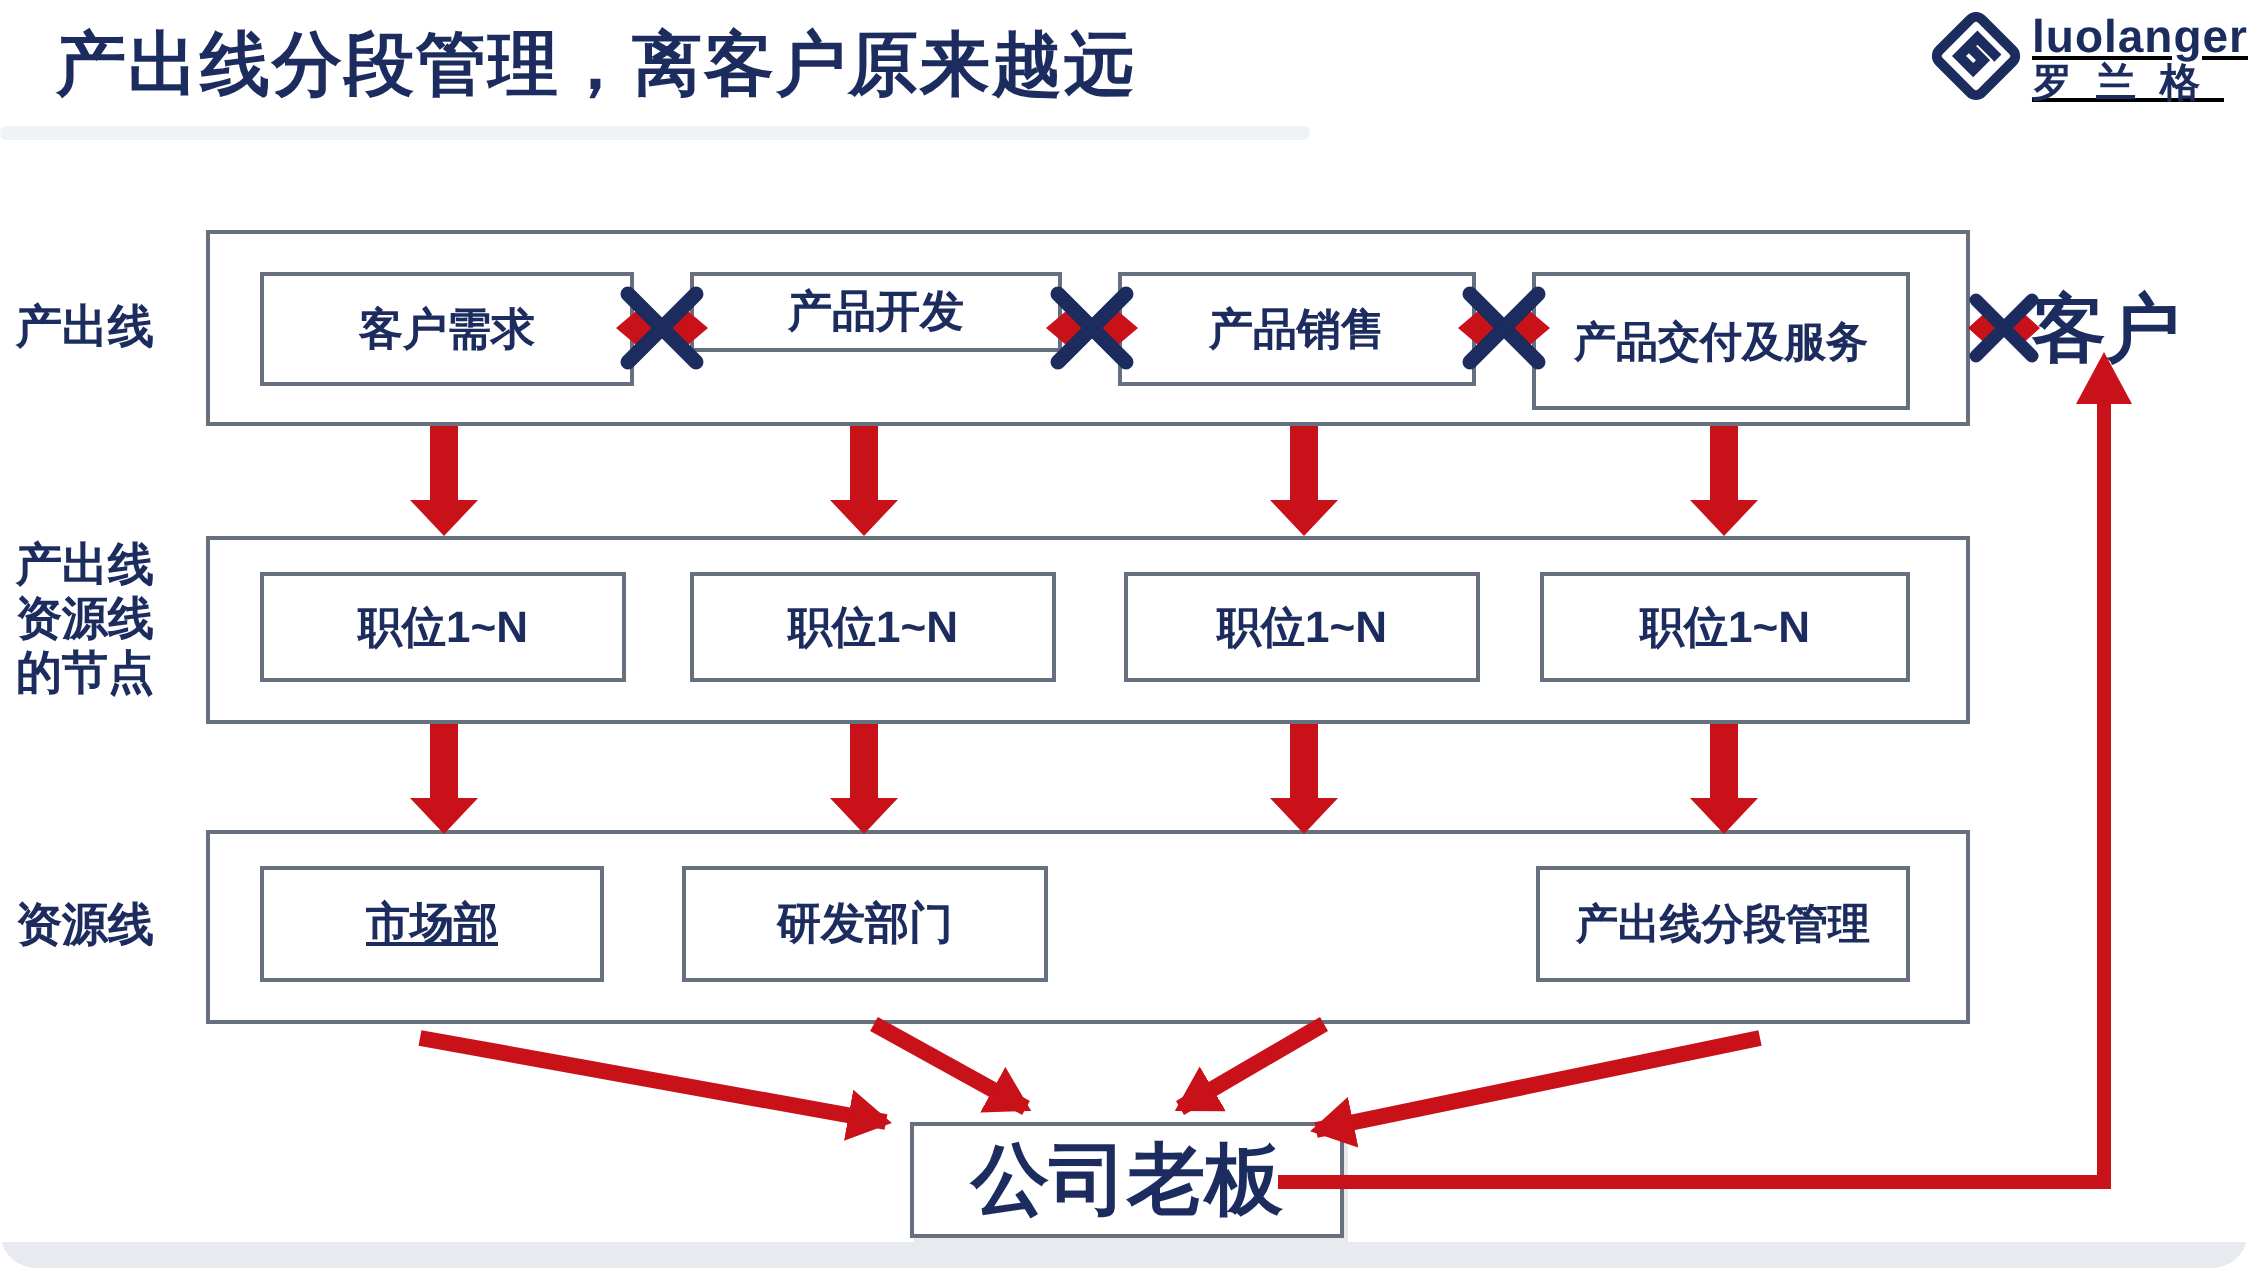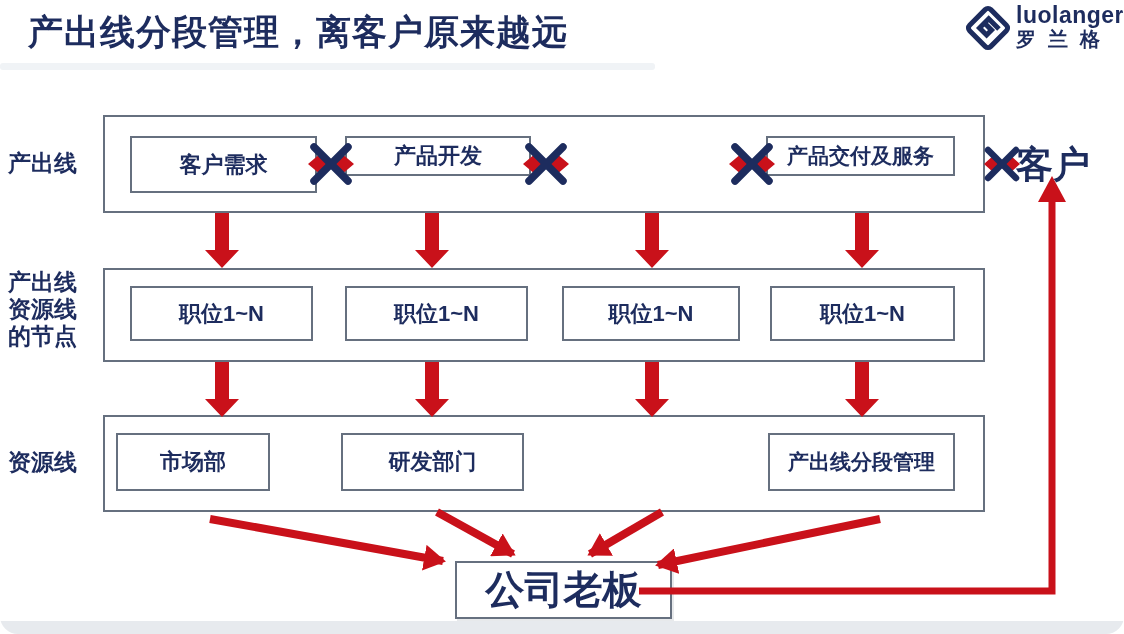--- a/index.html
+++ b/index.html
@@ -11,21 +11,21 @@
   .stage{
     position:relative;width:1124px;height:634px;background:#ffffff;
     font-family:"Liberation Sans","DejaVu Sans",sans-serif;overflow:hidden;border-radius:18px;
   }
   .abs{position:absolute;box-sizing:border-box;}
   .title{
     left:28px;top:9px;font-size:35px;font-weight:800;color:var(--navy);
     letter-spacing:1px;white-space:nowrap;
   }
   .title-shadow{left:0;top:63px;width:655px;height:7px;background:#f0f3f6;border-radius:3px;}
-  .logo{left:964px;top:4px;display:flex;align-items:flex-start;}
+  .logo{left:964px;top:4px;display:flex;align-items:flex-end;text-decoration:underline;}
   .logo-text{margin-left:4px;color:var(--navy);line-height:1;}
   .logo-brand{font-size:23px;font-weight:800;letter-spacing:.5px;}
   .logo-cn{font-size:20px;font-weight:700;letter-spacing:12px;margin-top:2px;white-space:nowrap;}
   .outer{
     border:2px solid var(--border);background:#ffffff;
   }
   .box{
     border:2px solid var(--border);background:#ffffff;color:var(--navy);
     display:flex;align-items:center;justify-content:center;
     font-size:22px;font-weight:800;white-space:nowrap;
@@ -74,30 +74,31 @@
 资源线
 的节点</div>
   <div class="abs band-label" style="left:8px;top:449px;width:94px;">资源线</div>
 
   <div class="abs outer" style="left:103px;top:115px;width:882px;height:98px;"></div>
   <div class="abs outer" style="left:103px;top:268px;width:882px;height:94px;"></div>
   <div class="abs outer" style="left:103px;top:415px;width:882px;height:97px;"></div>
 
   <div class="abs box" style="left:130px;top:136px;width:187px;height:57px;">客户需求</div>
   <div class="abs box" style="left:345px;top:136px;width:186px;height:40px;">产品开发</div>
-  <div class="abs box" style="left:766px;top:136px;width:189px;height:40px;font-size:21px;">产品交付及服务</div>
+  <div class="abs box" style="left:559px;top:136px;width:179px;height:57px;">产品销售</div>
+  <div class="abs box" style="left:766px;top:136px;width:189px;height:69px;font-size:21px;">产品交付及服务</div>
 
   <div class="abs customer">客户</div>
 
   <div class="abs box" style="left:130px;top:286px;width:183px;height:55px;">职位1~N</div>
   <div class="abs box" style="left:345px;top:286px;width:183px;height:55px;">职位1~N</div>
   <div class="abs box" style="left:562px;top:286px;width:178px;height:55px;">职位1~N</div>
   <div class="abs box" style="left:770px;top:286px;width:185px;height:55px;">职位1~N</div>
 
-  <div class="abs box" style="left:116px;top:433px;width:154px;height:58px;">市场部</div>
+  <div class="abs box" style="left:130px;top:433px;width:172px;height:58px;text-decoration:underline;">市场部</div>
   <div class="abs box" style="left:341px;top:433px;width:183px;height:58px;">研发部门</div>
   <div class="abs box" style="left:768px;top:433px;width:187px;height:58px;font-size:21px;">产出线分段管理</div>
 
   <div class="abs box boss">公司老板</div>
 
   <div class="abs bottom-strip"></div>
 
   <svg class="overlay" width="1124" height="634" viewBox="0 0 1124 634">
     <defs>
       <marker id="ah" viewBox="0 0 22 26" refX="19" refY="13" markerWidth="22" markerHeight="26" markerUnits="userSpaceOnUse" orient="auto">

